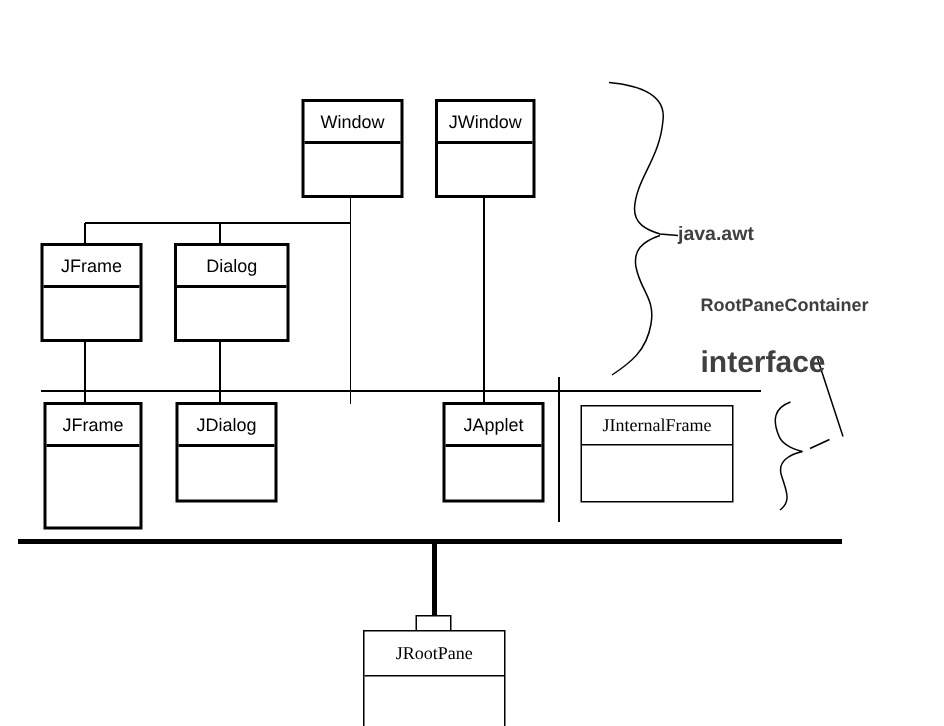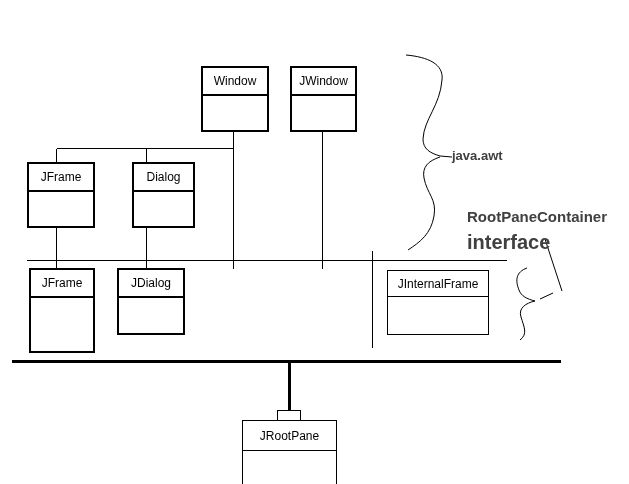--- a/index.html
+++ b/index.html
@@ -16,21 +16,21 @@
     position: absolute;
     left: 0; top: 0;
     width: 629px; height: 484px;
   }
   .cbox {
     position: absolute;
     box-sizing: border-box;
     background: #ffffff;
     border: 2px solid #000000;
   }
-  .cbox.thin { border-width: 1px; }
+  .cbox.thin { border-width: 1px; font-family: Liberation Serif, serif; }
   .ctitle {
     box-sizing: border-box;
     height: 28px;
     border-bottom: 2px solid #000000;
     display: flex;
     align-items: center;
     justify-content: center;
     font-size: 12px;
     color: #000000;
     white-space: nowrap;
@@ -46,21 +46,21 @@
     border: 1px solid #000000;
     background: #ffffff;
   }
   .annot {
     position: absolute;
     color: #404040;
     font-weight: bold;
     white-space: nowrap;
   }
   .annot.pkg { left: 452px; top: 104px; font-size: 13px; }
-  .annot.iface1 { left: 467px; top: 164px; font-size: 15px; }
+  .annot.iface1 { left: 467px; top: 152px; font-size: 12px; }
   .annot.iface2 { left: 467px; top: 187px; font-size: 20px; }
 </style>
 </head>
 <body>
 
 <div class="stage">
 
   <svg class="lines-layer" width="629" height="484" viewBox="0 0 629 484" fill="none" stroke="#000000" stroke-width="1">
 
     <g shape-rendering="crispEdges">
@@ -96,21 +96,21 @@
     <div class="cbody"></div>
   </div>
 
   <div class="cbox" style="left:27px;top:118px;width:68px;height:66px">
     <div class="ctitle">
       <span>JFrame</span>
     </div>
     <div class="cbody"></div>
   </div>
 
-  <div class="cbox" style="left:132px;top:118px;width:63px;height:66px">
+  <div class="cbox" style="left:116px;top:118px;width:77px;height:66px">
     <div class="ctitle">
       <span>Dialog</span>
     </div>
     <div class="cbody"></div>
   </div>
 
   <div class="cbox" style="left:29px;top:224px;width:66px;height:85px">
     <div class="ctitle">
       <span>JFrame</span>
     </div>
@@ -118,20 +118,26 @@
   </div>
 
   <div class="cbox" style="left:117px;top:224px;width:68px;height:67px">
     <div class="ctitle">
       <span>JDialog</span>
     </div>
     <div class="cbody"></div>
   </div>
 
 
+  <div class="cbox" style="left:295px;top:224px;width:68px;height:67px">
+    <div class="ctitle">
+      <span>JApplet</span>
+    </div>
+    <div class="cbody"></div>
+  </div>
 
   <div class="cbox thin" style="left:387px;top:226px;width:102px;height:65px">
     <div class="ctitle">
       <span>JInternalFrame</span>
     </div>
     <div class="cbody"></div>
   </div>
 
   <div class="plug"></div>
   <div class="cbox thin rootpane" style="left:242px;top:376px;width:95px;height:92px">

